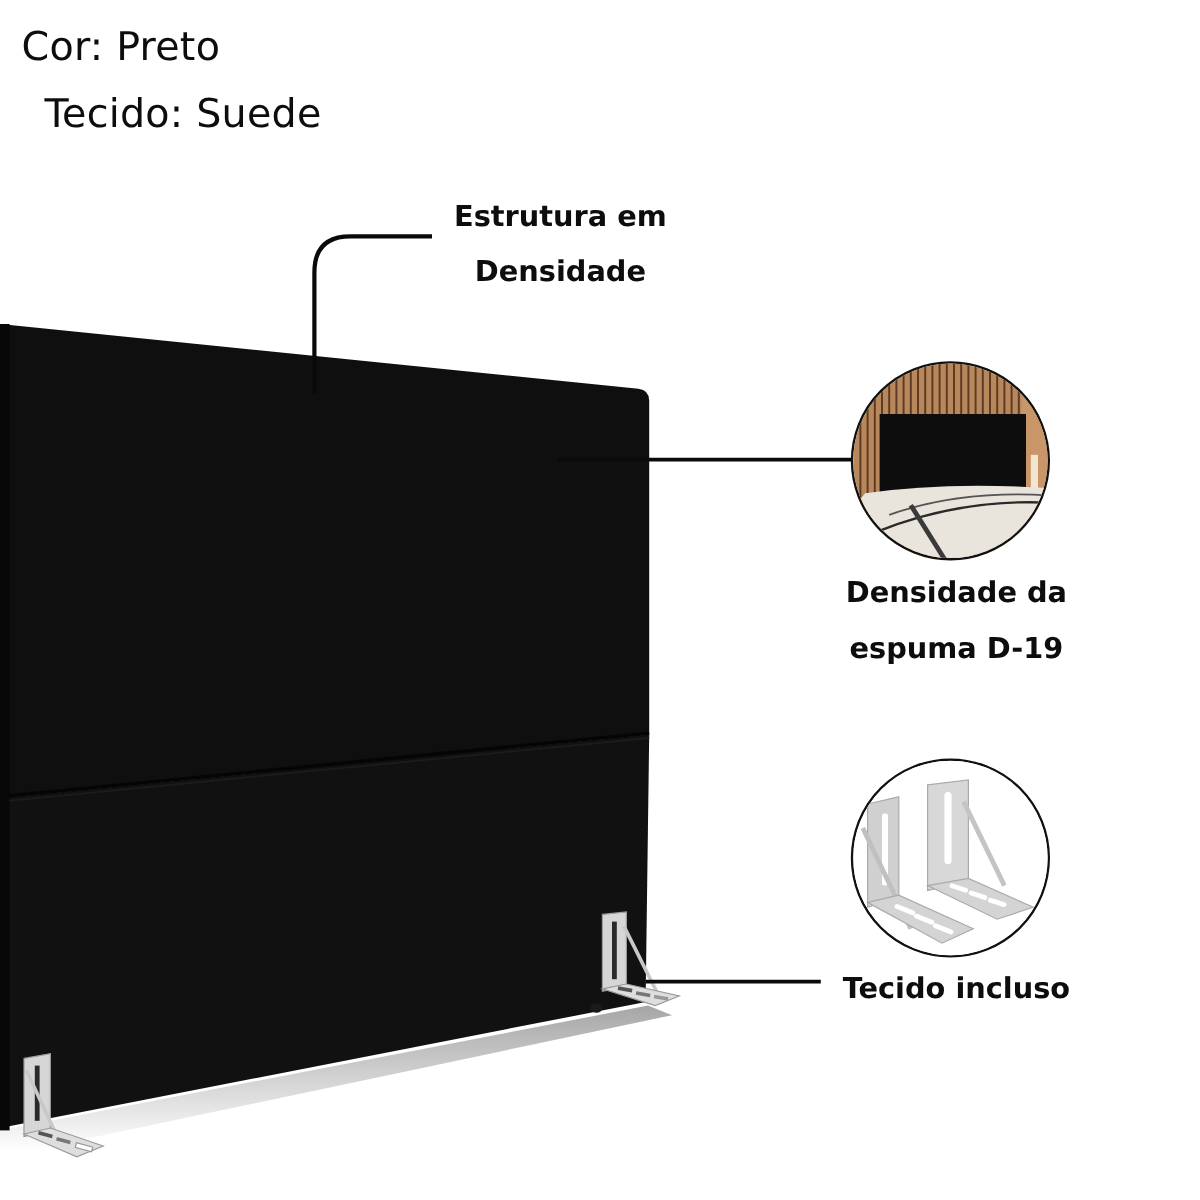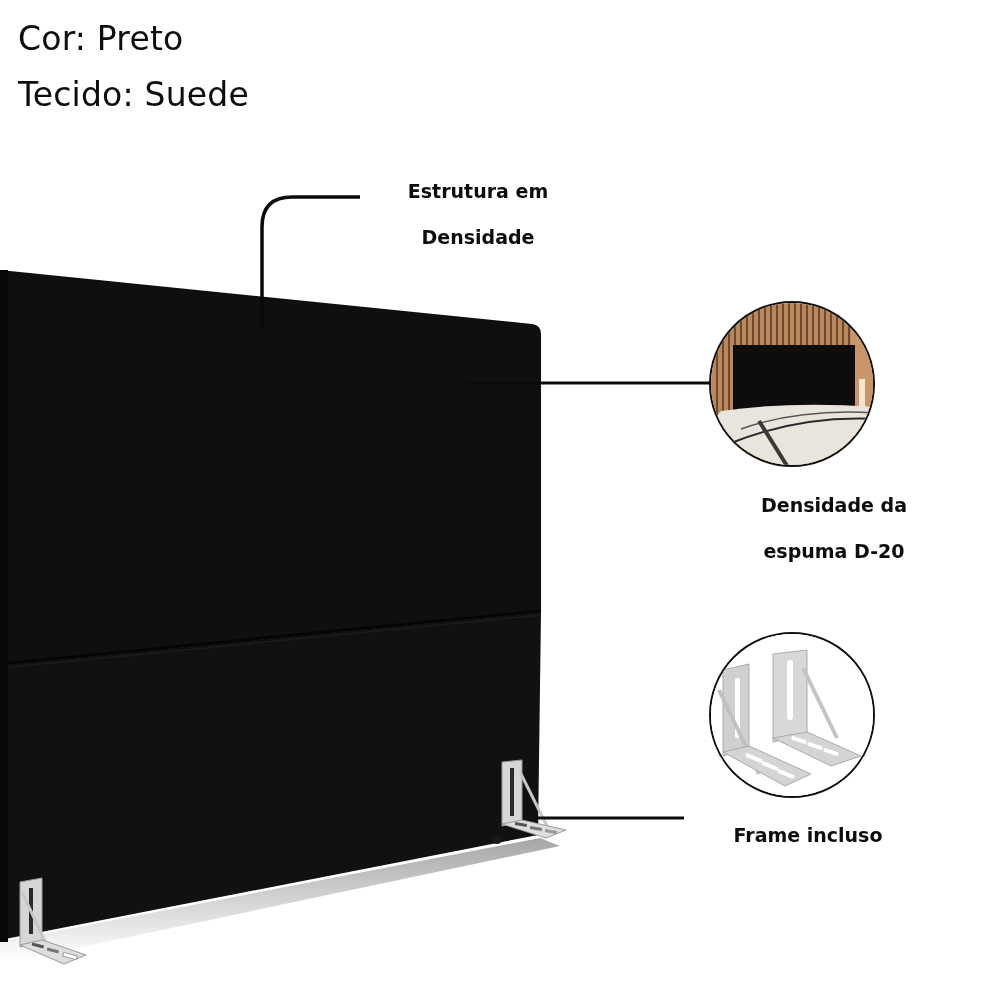--- a/index.html
+++ b/index.html
@@ -1,22 +1,22 @@
 <!DOCTYPE html>
 <html><head>
 <meta charset="utf-8">
 <style>
   html, body { margin: 0; padding: 0; background: #ffffff; }
   body { width: 1000px; height: 1000px; position: relative; overflow: hidden; font-family: "DejaVu Sans", "Liberation Sans", sans-serif; color: #0d0d0d; }
   .spec { position: absolute; left: 18px; font-weight: normal; font-size: 33px; letter-spacing: 0.2px; margin: 0; line-height: 1; }
   .spec.color { top: 22px; }
-  .spec.fabric { top: 78px; }
-  .callout-text { position: absolute; font-weight: bold; font-size: 19px; text-align: center; line-height: 46px; margin: 15px; }
+  .spec.fabric { top: 78px; margin-left: 19px; }
+  .callout-text { position: absolute; font-weight: bold; font-size: 24px; text-align: center; line-height: 46px; margin: 4px; }
   .callout-structure { left: 345px; top: 153px; width: 236px; }
-  .callout-foam { left: 688px; top: 467px; width: 262px; }
+  .callout-foam { left: 662px; top: 467px; width: 262px; }
   .callout-frame { left: 676px; top: 797px; width: 234px; line-height: 46px; }
   svg.scene { position: absolute; left: 0; top: 0; }
   .thumb { position: absolute; border-radius: 50%; overflow: hidden; border: 2px solid #111; box-sizing: border-box; background: #fff; }
   .thumb-foam { left: 709px; top: 301px; width: 166px; height: 166px; }
   .thumb-frame { left: 709px; top: 632px; width: 166px; height: 166px; }
 </style>
 </head>
 <body>
 
 <p class="spec color">Cor: Preto</p>
@@ -111,21 +111,21 @@
     <rect x="22" y="42" width="122" height="68" fill="#0d0d0d"></rect>
     <path d="M10,108 Q80,98 166,104 L166,166 L0,166 L0,120 Z" fill="#e9e4dc"></path>
     <path d="M20,140 Q90,112 166,116" stroke="#2a2a2a" stroke-width="2" fill="none"></path>
     <path d="M30,126 Q90,105 166,110" stroke="#555" stroke-width="1.5" fill="none"></path>
     <line x1="48" y1="118" x2="78" y2="166" stroke="#3a3a3a" stroke-width="4"></line>
   </svg>
 </div>
 
 <p class="callout-text callout-foam">
   <span>Densidade da</span><br>
-  <span>espuma D-20</span>
+  <span>espuma D-19</span>
 </p>
 
 <div class="thumb thumb-frame">
   <svg width="166" height="166" viewBox="0 0 166 166">
     <rect width="166" height="166" fill="#ffffff"></rect>
 
     <polygon points="62,20 96,16 96,100 62,108" fill="#d8d8d8" stroke="#aaa" stroke-width="1"></polygon>
     <rect x="76" y="26" width="6" height="60" rx="3" fill="#fff"></rect>
     <line x1="92" y1="34" x2="126" y2="104" stroke="#c4c4c4" stroke-width="4"></line>
     <polygon points="62,104 96,98 150,122 120,132" fill="#d4d4d4" stroke="#aaa" stroke-width="1"></polygon>
@@ -137,14 +137,14 @@
     <rect x="24" y="44" width="5" height="60" rx="2" fill="#fff"></rect>
     <line x1="8" y1="56" x2="48" y2="140" stroke="#c0c0c0" stroke-width="4"></line>
     <polygon points="12,118 38,112 100,140 74,152" fill="#d4d4d4" stroke="#aaa" stroke-width="1"></polygon>
     <rect x="34" y="122" width="18" height="4" rx="2" fill="#fff" transform="rotate(22 43 124)"></rect>
     <rect x="50" y="130" width="18" height="4" rx="2" fill="#fff" transform="rotate(22 59 132)"></rect>
     <rect x="66" y="138" width="18" height="4" rx="2" fill="#fff" transform="rotate(22 75 140)"></rect>
   </svg>
 </div>
 
 <p class="callout-text callout-frame">
-  <span>Frame incluso</span>
+  <span>Tecido incluso</span>
 </p>
 
 </body></html>

